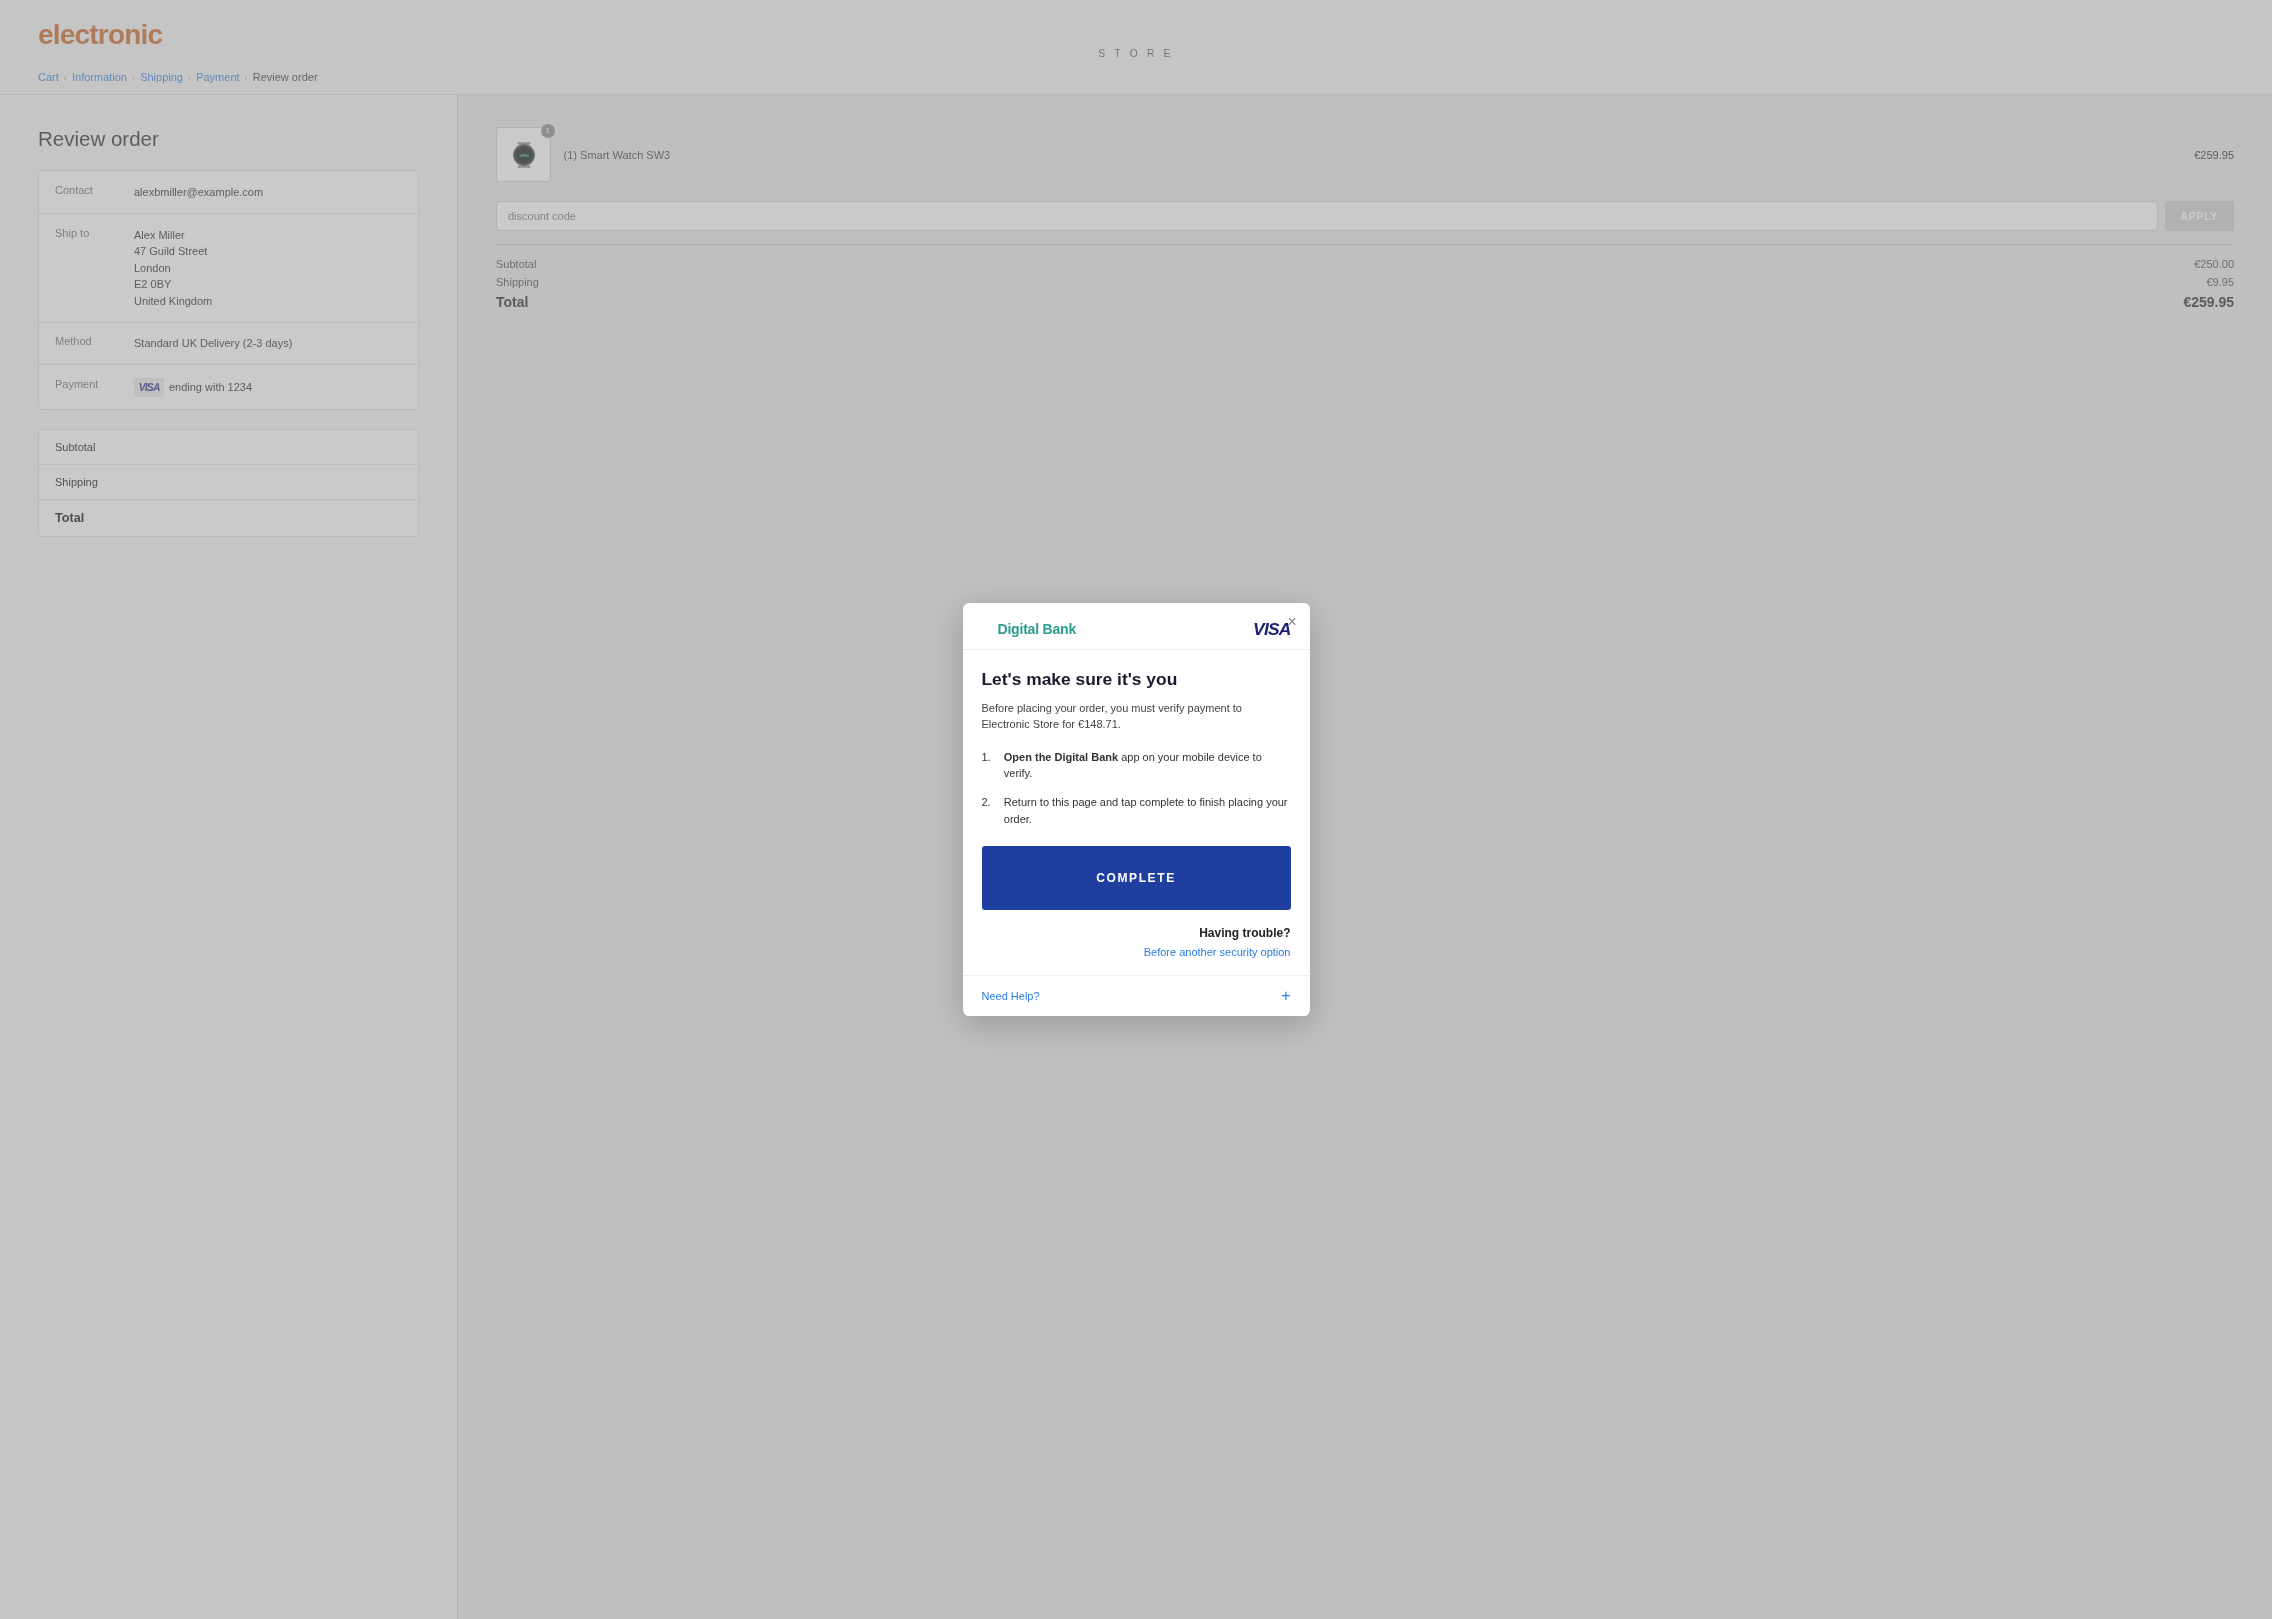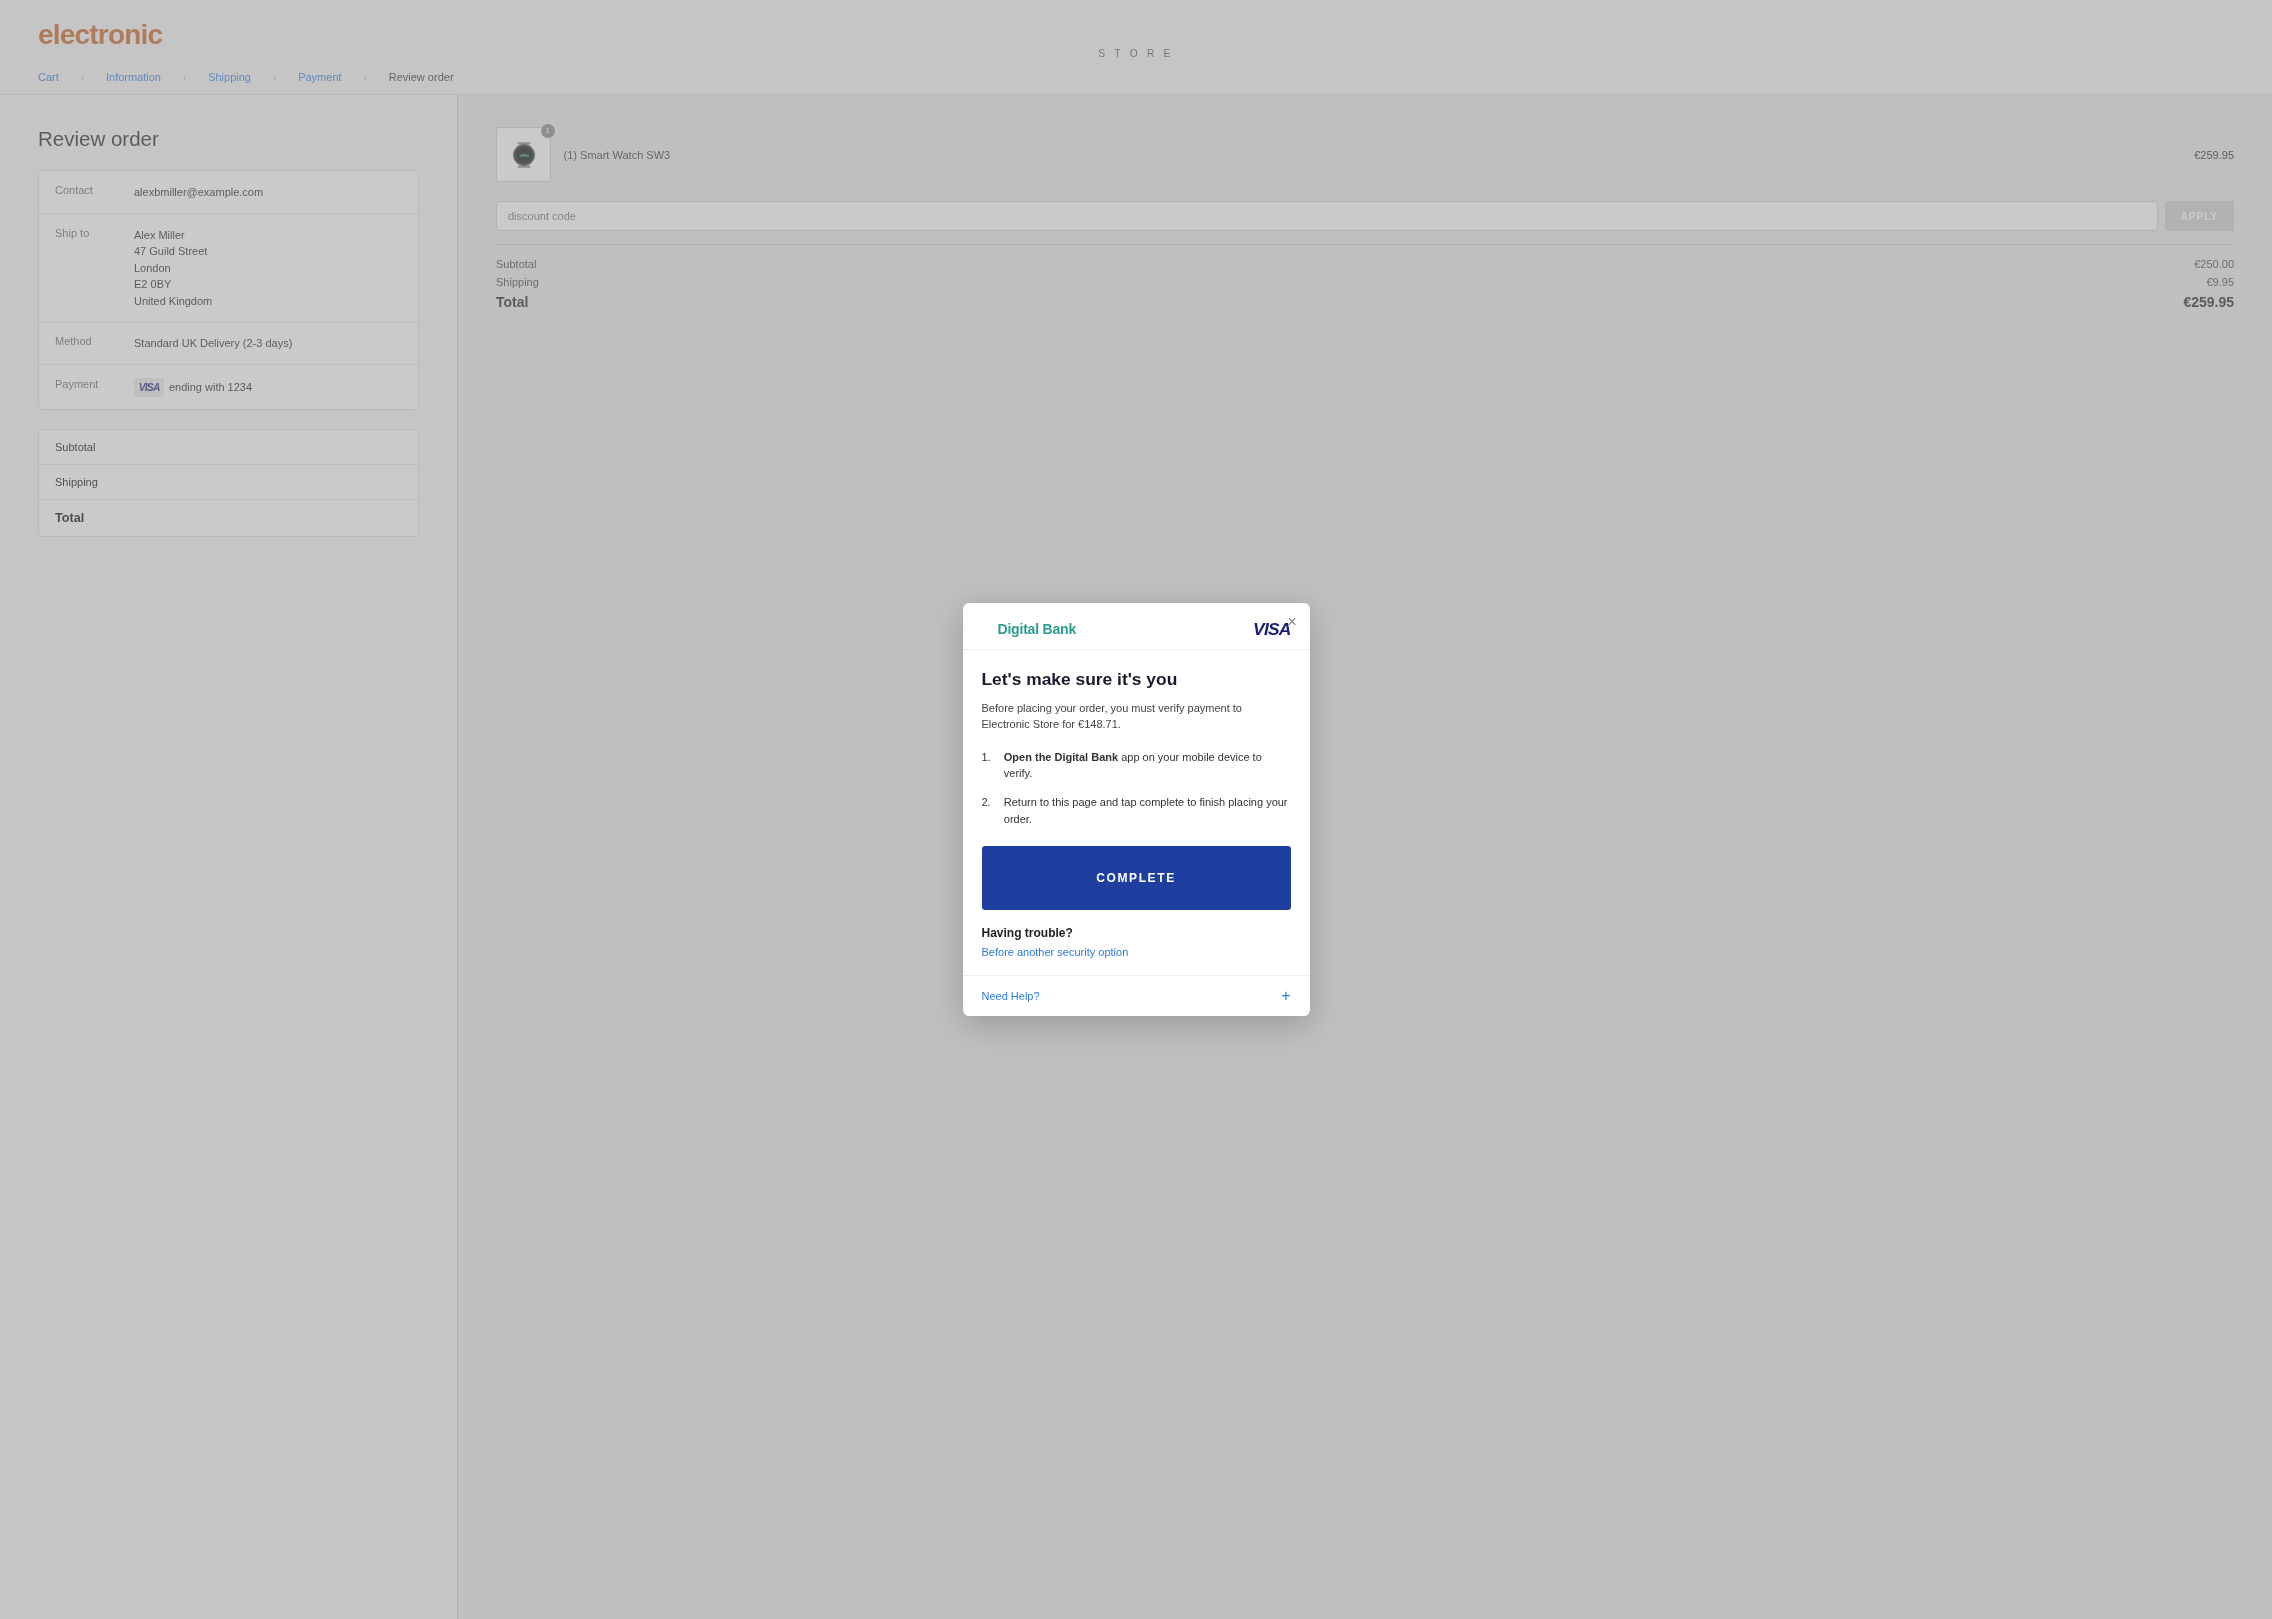--- a/index.html
+++ b/index.html
@@ -43,21 +43,21 @@
       letter-spacing: 3.2px;
       color: #555;
       text-transform: uppercase;
       margin-top: -3.2px;
       align-self: center;
     }
 
     .breadcrumb {
       display: flex;
       align-items: center;
-      gap: 22px;
+      gap: 5px;
       font-size: 11px;
       padding-bottom: 11px;
     }
 
     .breadcrumb-item {
       color: #2a7ae2;
       cursor: pointer;
     }
 
     .breadcrumb-item.active {
@@ -378,21 +378,21 @@
       border: none;
       border-radius: 3.2px;
       font-size: 12px;
       font-weight: 700;
       letter-spacing: 1.6px;
       cursor: pointer;
       margin-bottom: 16px;
     }
 
     .trouble-section {
-      text-align: left;
+      text-align: right;
     }
 
     .trouble-title {
       font-size: 12px;
       font-weight: 600;
       color: #222;
       margin-bottom: 4.7px;
     }
 
     .trouble-link {

